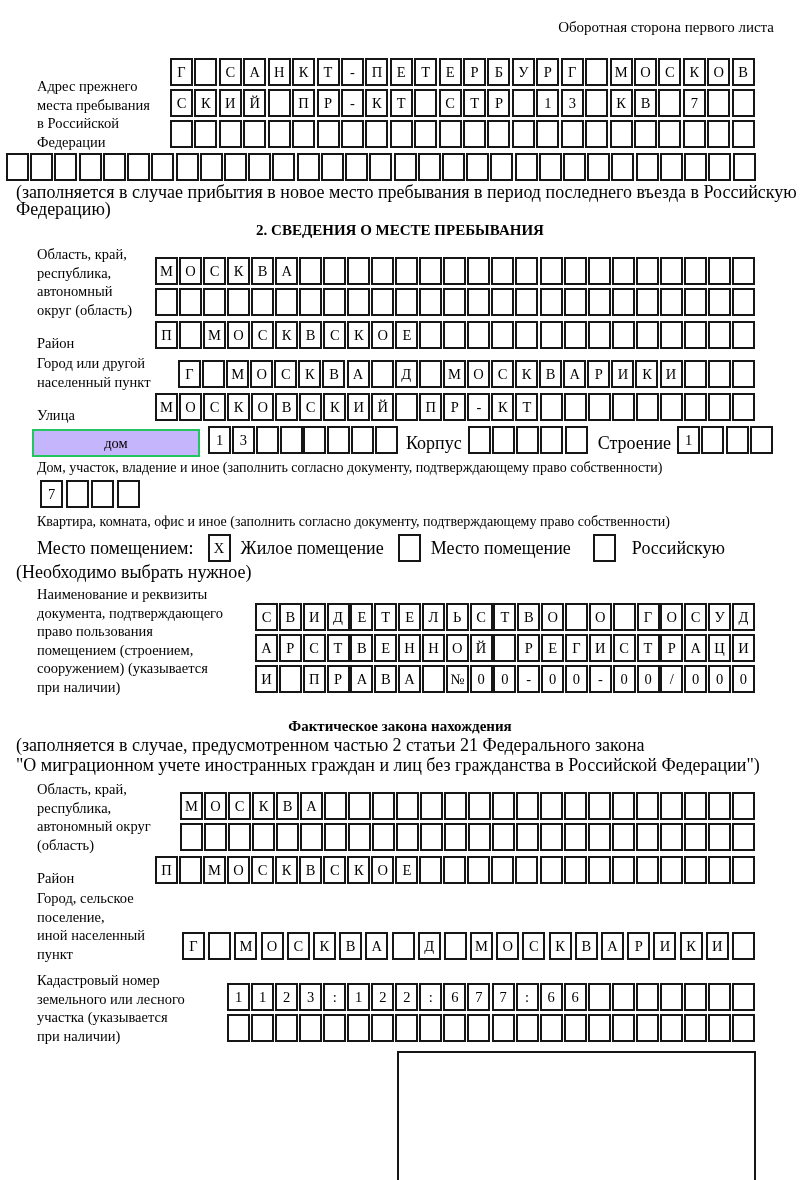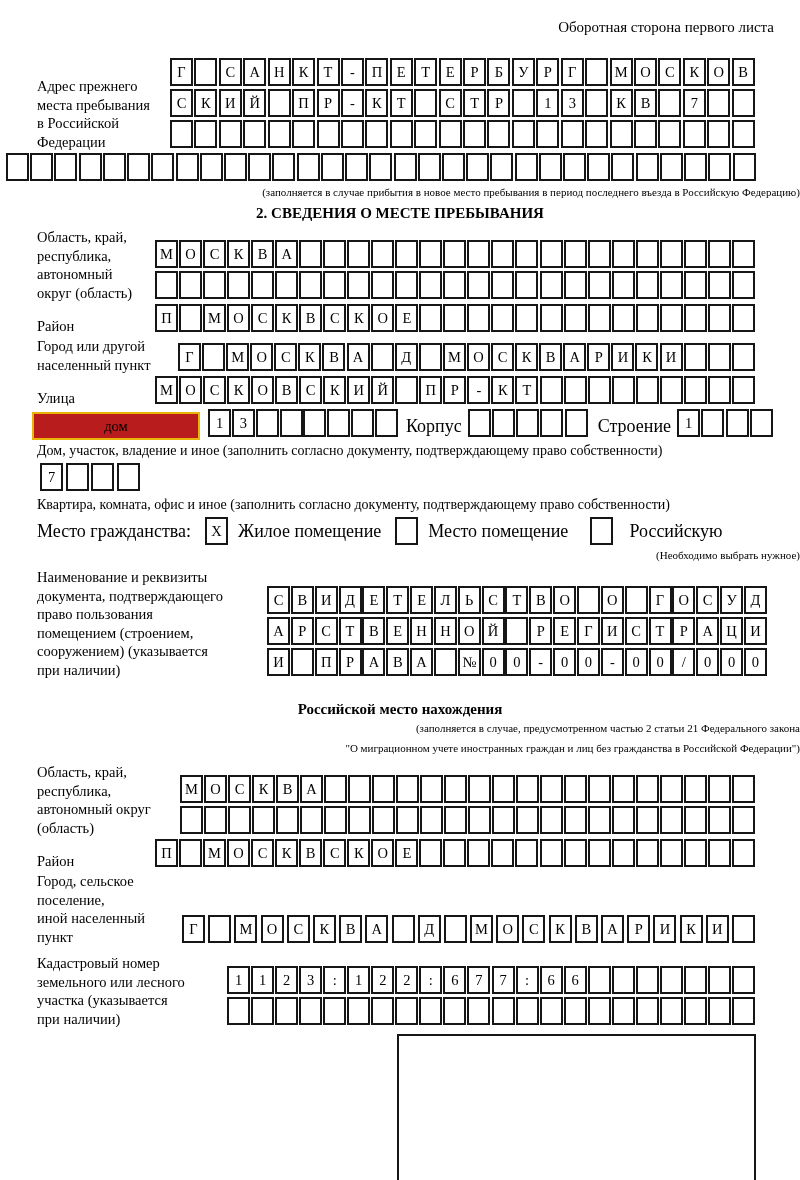--- a/index.html
+++ b/index.html
@@ -15,28 +15,28 @@
   .cellcol{flex:0 0 auto;}
   .cells{display:flex;justify-content:space-between;margin-bottom:3px;}
   .cell{
     width:19px;height:24px;border:2px solid #161616;flex:0 0 auto;
     display:flex;align-items:center;justify-content:center;
     font-size:14.5px;line-height:24px;background:#fff;
   }
   .w585{width:585px;} .w750{width:750px;} .w600{width:600px;} .w577{width:577px;}
   .w500{width:500px;} .w575{width:575px;} .w573{width:573px;} .w528{width:528px;}
   .w190{width:190px;} .w120{width:120px;} .w96{width:96px;} .w100{width:100px;}
-  .note-center{font-size:11px;text-align:right;line-height:17px;margin:2px 0 3px 8px;}
+  .note-center{font-size:18px;text-align:left;line-height:17px;margin:2px 0 3px 16px;}
   .sec-title{font-size:15px;font-weight:bold;text-align:center;margin:4px 0 6px 0;}
   .note-left{font-size:14px;margin:0 0 4px 37px;line-height:17px;}
-  .bigbox{border:2px solid #eab308;height:24px;display:flex;align-items:center;justify-content:center;font-size:14.5px;flex:0 0 auto;background:#b91c1c;}
+  .bigbox{border:2px solid #22c55e;height:24px;display:flex;align-items:center;justify-content:center;font-size:14.5px;flex:0 0 auto;background:#c4b5fd;}
   .inline-lbl{font-size:18px;line-height:28px;flex:0 0 auto;}
   .cbrow{display:flex;align-items:center;margin-left:37px;margin-bottom:1px;}
   .stamp-box{border:2px solid #161616;width:355px;height:172px;margin:6px 0 8px 397px;background:#fff;}
-  .mb6{margin-bottom:22px;gap:12px;}
+  .mb6{margin-bottom:22px;}
 </style>
 </head>
 <body>
 
 <div class="page">
 
   <div class="hdr-right">Оборотная сторона первого листа</div>
 
   <div class="frow" style="margin-top:22px;">
     <div class="flabel" style="width:133px;">Адрес прежнего
@@ -351,21 +351,21 @@
     <div class="cells w100" style="margin-left:8px;">
         <span class="cell">7</span>
         <span class="cell"></span>
         <span class="cell"></span>
         <span class="cell"></span>
       </div>
   </div>
   <div class="note-left">Квартира, комната, офис и иное (заполнить согласно документу, подтверждающему право собственности)</div>
 
   <div class="cbrow">
-    <span class="inline-lbl">Место гражданства:</span>
+    <span class="inline-lbl">Место помещением:</span>
     <span class="cell" style="margin-left:14px;">X</span>
     <span class="inline-lbl" style="margin-left:10px;">Жилое помещение</span>
     <span class="cell" style="margin-left:14px;"></span>
     <span class="inline-lbl" style="margin-left:10px;">Место помещение</span>
     <span class="cell" style="margin-left:22px;"></span>
     <span class="inline-lbl" style="margin-left:16px;">Российскую</span>
   </div>
   <div class="note-center">(Необходимо выбрать нужное)</div>
 
   <div class="frow mb6" style="margin-top:4px;">
@@ -441,21 +441,21 @@
           <span class="cell">0</span>
           <span class="cell">0</span>
           <span class="cell">/</span>
           <span class="cell">0</span>
           <span class="cell">0</span>
           <span class="cell">0</span>
         </div>
     </div>
   </div>
 
-  <div class="sec-title" style="margin-top:10px;margin-bottom:2px;">Российской место нахождения</div>
+  <div class="sec-title" style="margin-top:10px;margin-bottom:2px;">Фактическое закона нахождения</div>
   <div class="note-center">(заполняется в случае, предусмотренном частью 2 статьи 21 Федерального закона</div>
   <div class="note-center" style="margin-bottom:6px;">"О миграционном учете иностранных граждан и лиц без гражданства в Российской Федерации")</div>
 
   <div class="frow">
     <div class="flabel" style="width:143px;">Область, край,
 республика,
 автономный округ
 (область)</div>
     <div class="cellcol">
       <div class="cells w575">

